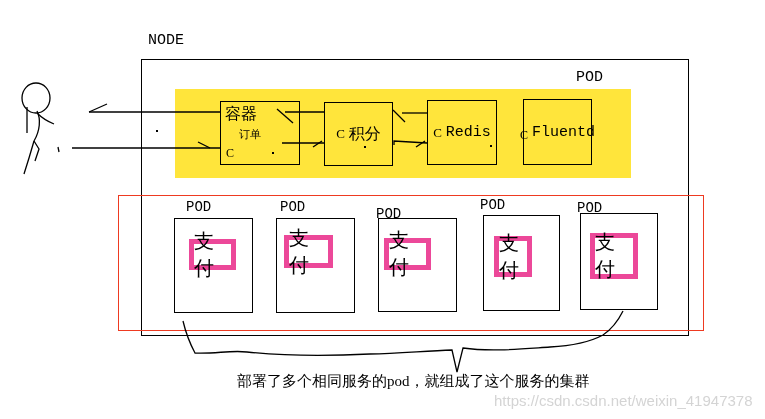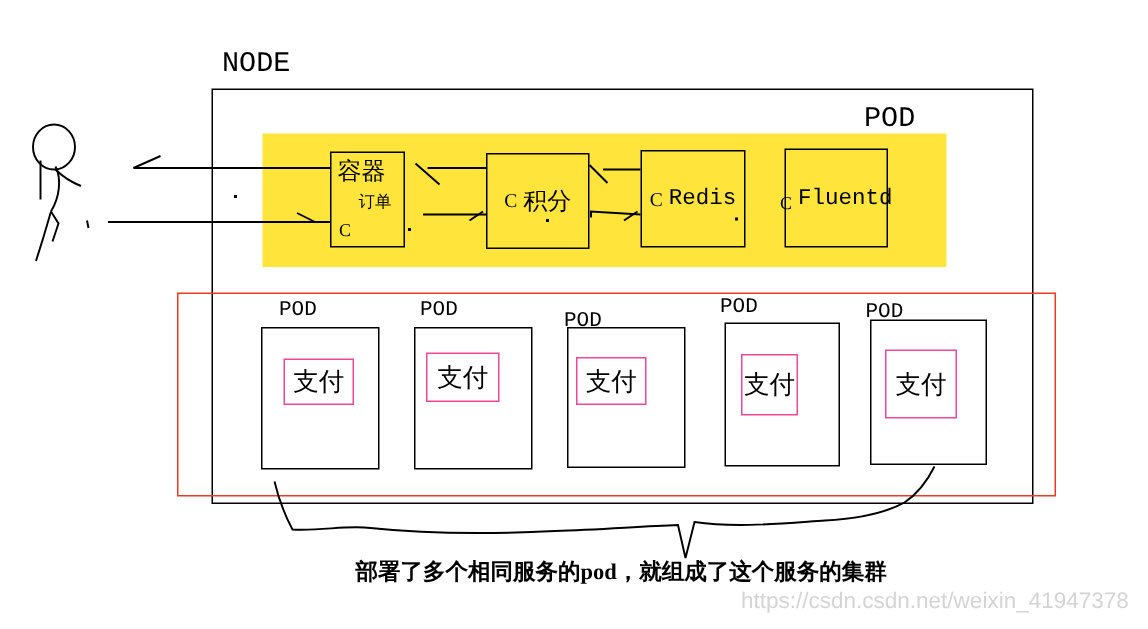--- a/index.html
+++ b/index.html
@@ -2,49 +2,49 @@
 <html style="--pod-bg: #ffe53b; --cluster-border: #ee3a21; --watermark: #d4d4d4; --ink: #000000;"><head>
 <meta charset="utf-8">
 <style>
   html,body{margin:0;padding:0;background:#ffffff;}
   #stage{
     position:relative;width:765px;height:419px;background:#fff;overflow:hidden;
     font-family:"Liberation Serif","DejaVu Serif",serif;color:#000;
   }
   .abs{position:absolute;}
   .mono{font-family:"Liberation Mono","DejaVu Sans Mono",monospace;}
-  .label{font-size:19px;line-height:1;white-space:nowrap;}
+  .label{font-size:15px;line-height:1;white-space:nowrap;}
   
   #node-box{left:141px;top:59px;width:546px;height:275px;border:1px solid #000;}
   #node-label{left:148px;top:33px;}
   
   #pod-main{left:175px;top:89px;width:456px;height:89px;background:var(--pod-bg,#ffe53b);}
   #pod-main-label{left:576px;top:70px;}
   .cbox{position:absolute;border:1px solid #000;box-sizing:border-box;}
-  #c-order{left:220px;top:101px;width:50px;height:64px;}
+  #c-order{left:220px;top:101px;width:80px;height:64px;}
   #c-order .tag{position:absolute;left:4px;top:2px;font-size:16px;}
   #c-order .nm{position:absolute;left:18px;top:25px;font-size:11px;}
   #c-order .pfx{position:absolute;left:5px;top:44px;font-size:12px;}
   .cc{display:flex;align-items:center;justify-content:center;gap:4px;white-space:nowrap;}
   #c-jifen{left:324px;top:102px;width:69px;height:64px;}
   #c-redis{left:427px;top:100px;width:70px;height:65px;}
   #c-fluentd{left:523px;top:99px;width:69px;height:66px;}
   .cc .pfx{font-size:13px;}
   .cc .nm{font-size:16px;}
   #c-redis .nm,#c-fluentd .nm{font-size:15px;font-family:"Liberation Mono","DejaVu Sans Mono",monospace;}
   #c-fluentd .pfx{position:relative;top:3px;font-size:12px;}
   
   #cluster-box{left:118px;top:195px;width:584px;height:134px;border:1px solid var(--cluster-border,#ee3a21);}
   
   .pod{position:absolute;}
   .pod .pod-label{position:absolute;font-size:14px;line-height:1;font-family:"Liberation Mono","DejaVu Sans Mono",monospace;}
   .pod .pod-box{position:absolute;border:1px solid #000;box-sizing:border-box;background:#fff;}
-  .pay-box{position:absolute;border:1px solid #ec4899;box-sizing:border-box;display:flex;align-items:center;justify-content:center;font-size:17px;}
+  .pay-box{position:absolute;border:5px solid #ec4899;box-sizing:border-box;display:flex;align-items:center;justify-content:center;font-size:20px;}
   
-  #caption{left:237px;top:372px;font-size:15px;white-space:nowrap;font-weight:bold;}
+  #caption{left:237px;top:372px;font-size:15px;white-space:nowrap;}
   #watermark{left:494px;top:392px;font-size:15px;color:var(--watermark,#d4d4d4);white-space:nowrap;
              font-family:"Liberation Sans","DejaVu Sans",sans-serif;}
   #sketch{left:0;top:0;pointer-events:none;}
 </style>
 </head>
 <body>
 
 <div id="stage">
 
   <div class="abs label mono" id="node-label">NODE</div>

